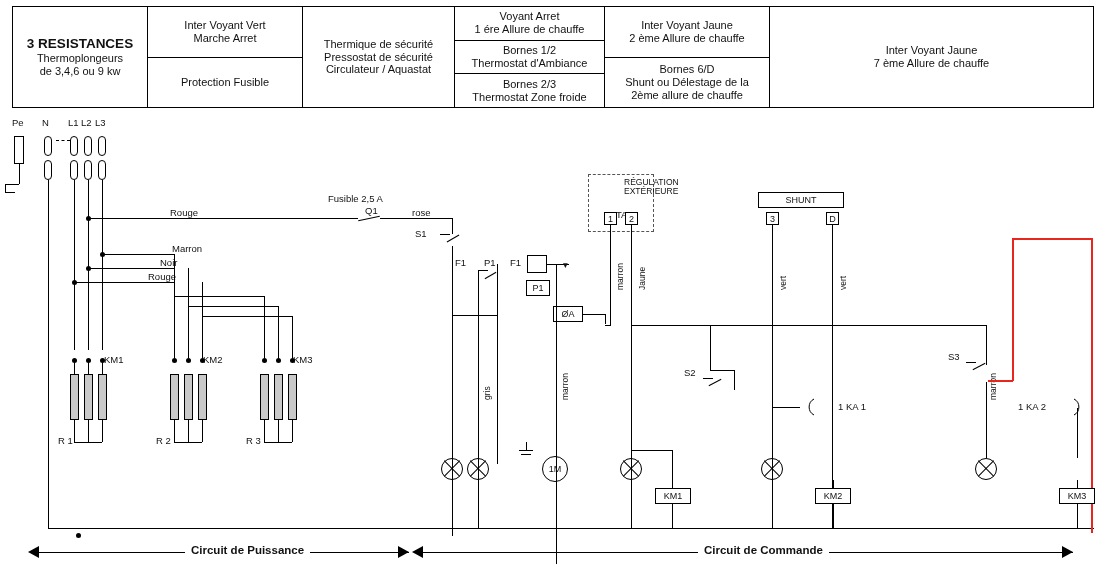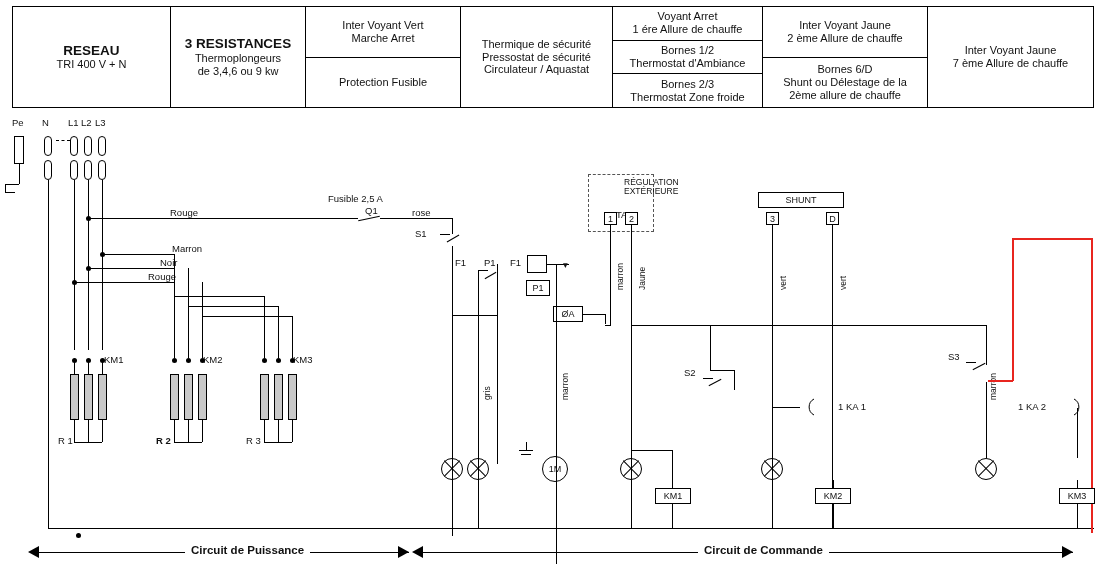--- a/index.html
+++ b/index.html
@@ -49,26 +49,20 @@
   .shuntbox{position:absolute;border:1px solid #000;box-sizing:border-box;background:#fff;font-size:9px;display:flex;align-items:center;justify-content:center;}
   .kmlbl{position:absolute;border:1px solid #000;box-sizing:border-box;background:#fff;font-size:9px;display:flex;align-items:center;justify-content:center;}
 </style>
 </head>
 <body>
 
 <div id="root">
 
   <div class="legend">
 
-    <div class="lcol c1">
-      <div class="lcell">
-        <div class="ln bigger">RESEAU</div>
-        <div class="ln">TRI 400 V + N</div>
-      </div>
-    </div>
 
     <div class="lcol c2">
       <div class="lcell">
         <div class="ln bigger">3 RESISTANCES</div>
         <div class="ln">Thermoplongeurs</div>
         <div class="ln">de 3,4,6 ou 9 kw</div>
       </div>
     </div>
 
     <div class="lcol c3">
@@ -284,21 +278,21 @@
     <div class="dot" style="left:172px;top:248px;"></div>
     <div class="dot" style="left:186px;top:248px;"></div>
     <div class="dot" style="left:200px;top:248px;"></div>
     <div class="res" style="left:170px;top:264px;"></div>
     <div class="res" style="left:184px;top:264px;"></div>
     <div class="res" style="left:198px;top:264px;"></div>
     <div class="ln-v" style="left:174px;top:310px;height:22px;"></div>
     <div class="ln-v" style="left:188px;top:310px;height:22px;"></div>
     <div class="ln-v" style="left:202px;top:310px;height:22px;"></div>
     <div class="ln-h" style="left:174px;top:332px;width:28px;"></div>
-    <div class="lbl" style="left:156px;top:326px;font-weight:bold;">R 2</div>
+    <div class="lbl" style="left:156px;top:326px;">R 2</div>
 
     <div class="ln-h" style="left:174px;top:186px;width:90px;"></div>
     <div class="ln-h" style="left:188px;top:196px;width:90px;"></div>
     <div class="ln-h" style="left:202px;top:206px;width:90px;"></div>
     <div class="ln-v" style="left:264px;top:186px;height:62px;"></div>
     <div class="ln-v" style="left:278px;top:196px;height:52px;"></div>
     <div class="ln-v" style="left:292px;top:206px;height:42px;"></div>
     <div class="dot" style="left:262px;top:248px;"></div>
     <div class="dot" style="left:276px;top:248px;"></div>
     <div class="dot" style="left:290px;top:248px;"></div>

